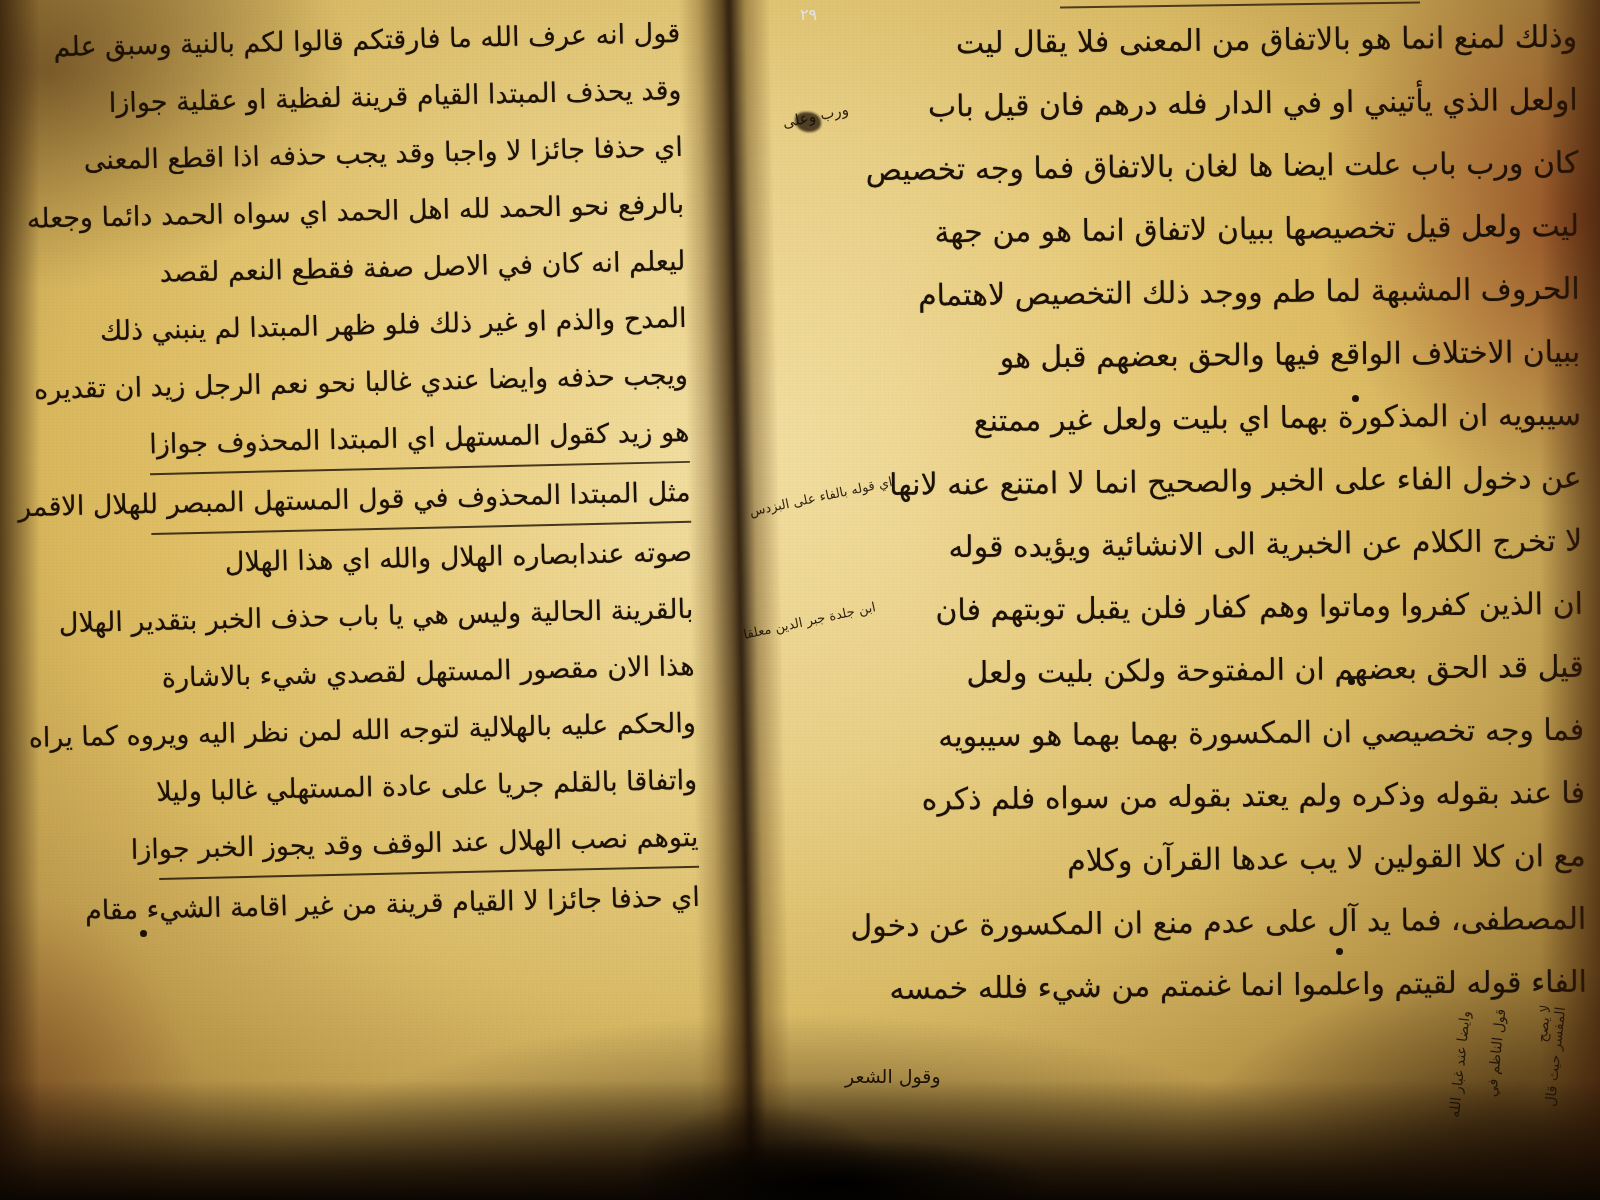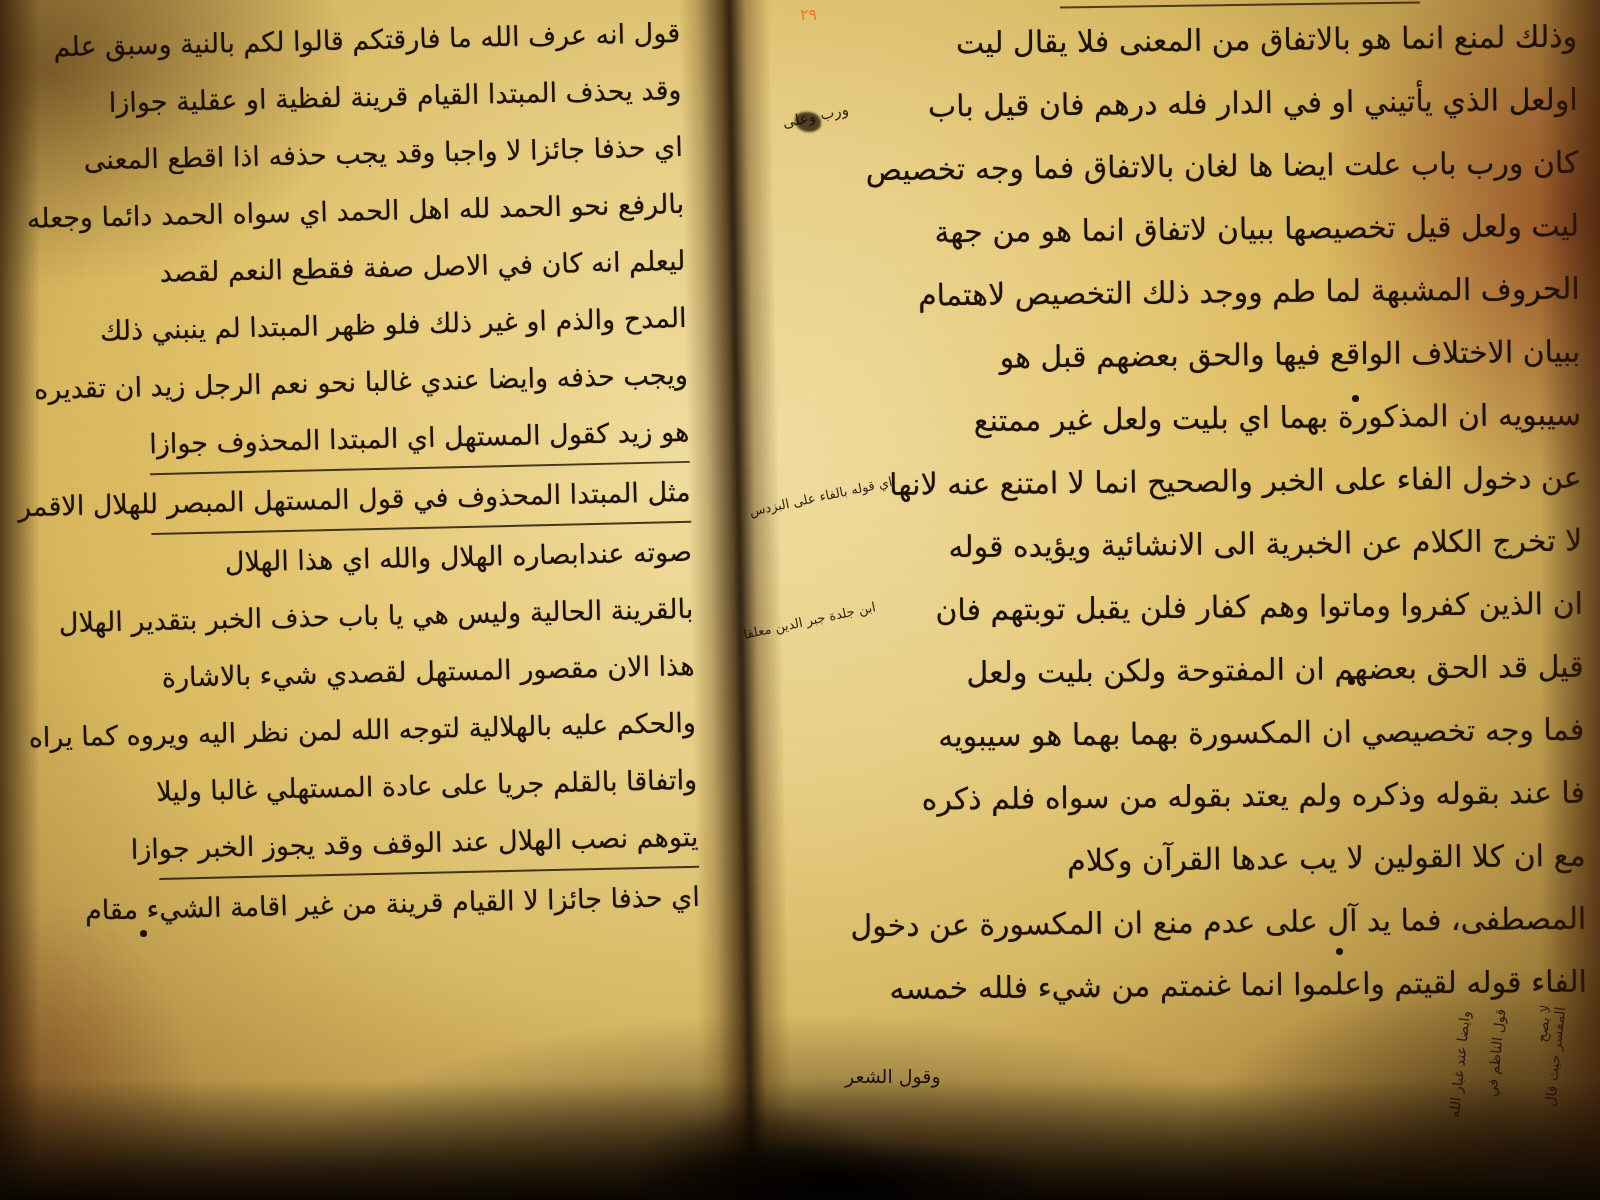--- a/index.html
+++ b/index.html
@@ -165,21 +165,21 @@
     font-family: "DejaVu Sans", sans-serif;
     opacity: 0.92;
     white-space: nowrap;
   }
   .mn-rot-small { transform: rotate(-12deg); }
   .mn-vert { transform: rotate(-84deg); transform-origin: right top; }
 
   .folio {
     position: absolute;
     font-size: 16px;
-    color: #f97316;
+    color: #e5e5e5;
     direction: rtl;
   }
   .catchword {
     position: absolute;
     font-size: 19px;
     color: #1b1005;
     direction: rtl;
   }
   .smudge {
     position: absolute;

